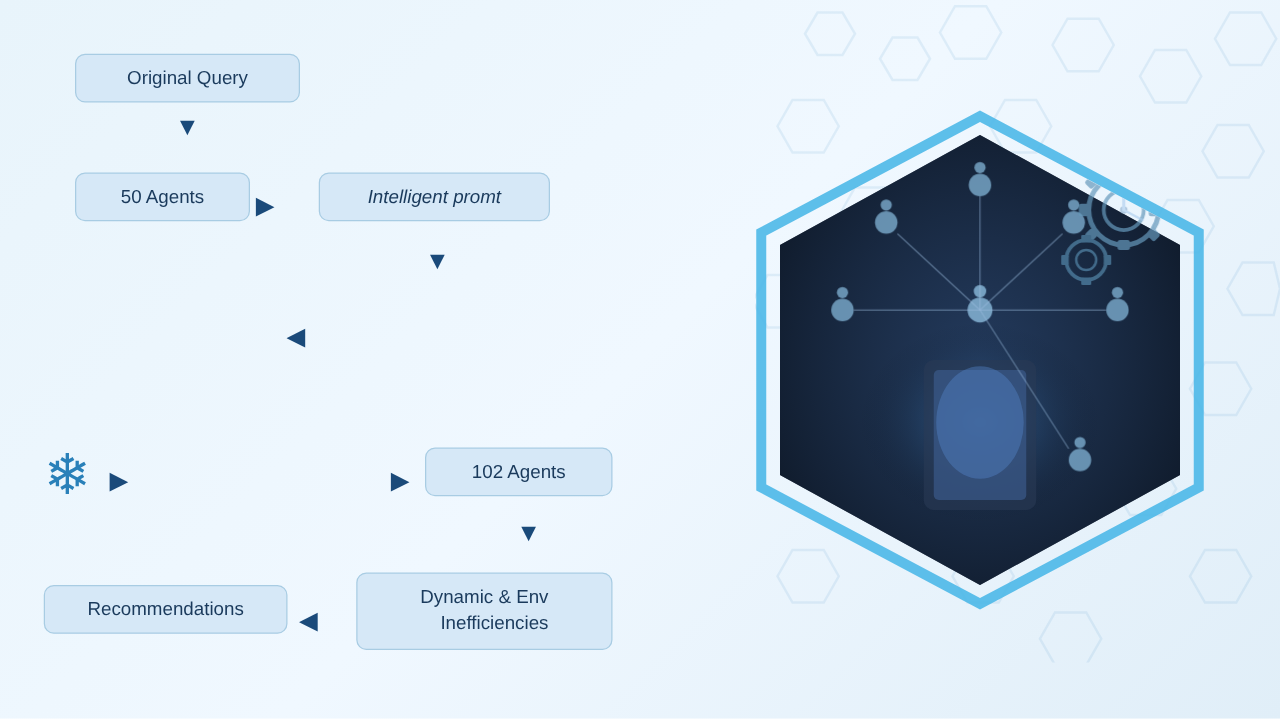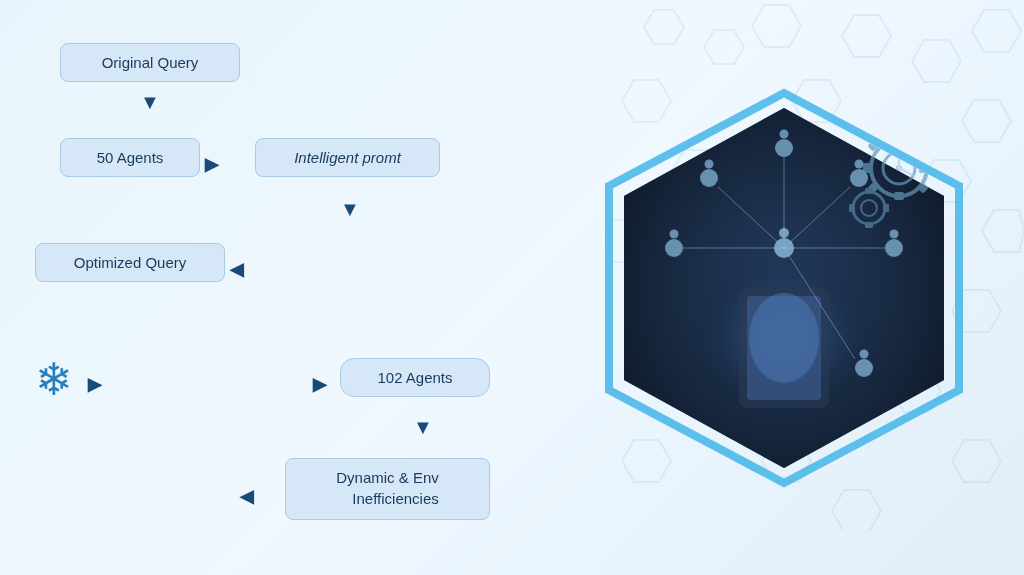--- a/index.html
+++ b/index.html
@@ -89,21 +89,21 @@
       opacity: 0.2;
     }
 
     
     #node-original-query { left: 30px; top: 20px; width: 180px; }
     #node-50-agents { left: 30px; top: 115px; width: 140px; }
     #node-intelligent-promt { left: 225px; top: 115px; width: 185px; font-style: italic; }
     #node-optimized-query { left: 5px; top: 220px; width: 190px; }
     #node-generative-ai { left: 225px; top: 220px; width: 165px; }
     #node-analyze-detect { left: 105px; top: 335px; width: 175px; }
-    #node-102-agents { left: 310px; top: 335px; width: 150px; border-radius: 14px; }
+    #node-102-agents { left: 310px; top: 335px; width: 150px; }
     #node-recommendations { left: 5px; top: 445px; width: 195px; }
     #node-dynamic-env { left: 255px; top: 438px; width: 200px; height: 58px; }
 
     
     #arrow-orig-to-50 { left: 110px; top: 68px; }
     #arrow-50-to-intprom { left: 175px; top: 130px; }
     #arrow-intprom-to-genai { left: 312px; top: 178px; }
     #arrow-genai-to-optq { left: 207px; top: 235px; }
   </style>
 </head>
@@ -149,39 +149,39 @@
 
     <div class="arrow" id="arrow-50-to-intprom" style="left:175px;top:130px;font-size:18px;">▶</div>
 
     <div class="node-box" id="node-intelligent-promt">Intelligent promt</div>
 
     <div class="arrow" id="arrow-intprom-to-genai" style="left:310px;top:175px;font-size:20px;">▼</div>
 
 
     <div class="arrow" id="arrow-genai-to-optq" style="left:200px;top:235px;font-size:18px;">◀</div>
 
-    <div class="node-box" id="node-optimized-query">Optimized Query</div>
 
     <div class="snowflake-icon" style="left:5px;top:330px;font-size:45px;">❄</div>
 
     <div class="arrow" style="left:58px;top:350px;font-size:18px;">▶</div>
 
 
     <div class="arrow" style="left:283px;top:350px;font-size:18px;">▶</div>
 
     <div class="node-box" id="node-102-agents">102 Agents</div>
 
     <div class="arrow" style="left:383px;top:393px;font-size:20px;">▼</div>
 
     <div class="node-box" id="node-dynamic-env" style="left:255px;top:435px;width:205px;height:62px;white-space:normal;line-height:1.35;text-align:right;">
       <span>Dynamic &amp; Env<br>Inefficiencies</span>
     </div>
 
     <div class="arrow" style="left:210px;top:462px;font-size:18px;">◀</div>
 
+    <div class="node-box" id="node-recommendations">Recommendations</div>
 
   </div>
 
   <div class="hex-image-container">
     <svg width="370" height="400" viewBox="0 0 370 400" xmlns="http://www.w3.org/2000/svg">
       <defs>
         <clipPath id="hexClip">
           <polygon points="185,10 355,100 355,300 185,390 15,300 15,100"></polygon>
         </clipPath>
       </defs>

